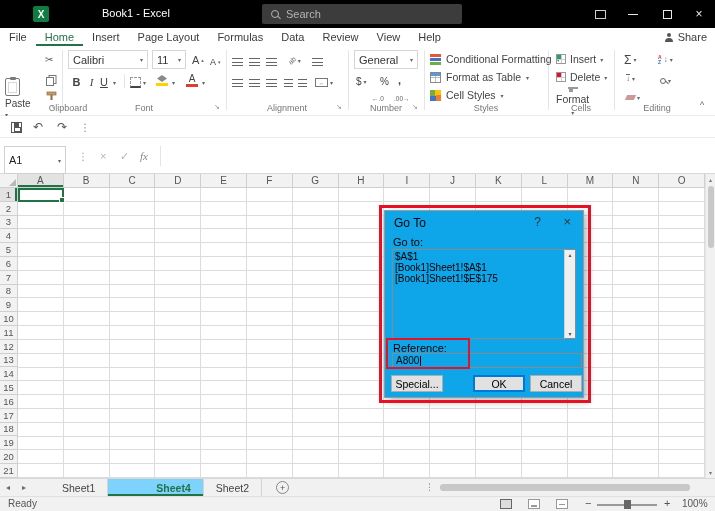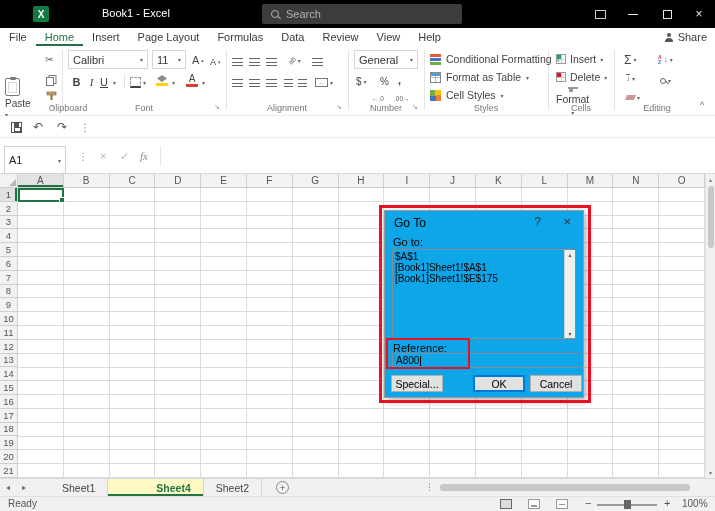--- a/index.html
+++ b/index.html
@@ -135,21 +135,21 @@
   .dlg-btn { position:absolute; top:164px; height:17px; width:52px; background:#e1e1e1; border:1px solid #adadad; font-size:10.5px; color:#000;
              display:flex; align-items:center; justify-content:center; }
   .dlg-btn.ok { border:2px solid #0078d7; }
 
   
   .sheetbar { position:absolute; left:0; top:478px; width:715px; height:18px; background:#f1f1f1; border-top:1px solid #d8d8d8;
               display:flex; align-items:stretch; font-size:10.5px; color:#444; }
   .snav { display:flex; align-items:center; padding:0 6px; color:#666; font-size:8px; }
   .stab { display:flex; align-items:center; padding:0 12px; border-right:1px solid #d4d4d4; }
   .stab:first-of-type { border-left:1px solid #d4d4d4; }
-  .stab.active { background:#fef9c3; color:#217346; font-weight:bold; box-shadow: inset 0 -2px 0 #217346; padding-left: 48px; }
+  .stab.active { background:#7dd3fc; color:#217346; font-weight:bold; box-shadow: inset 0 -2px 0 #217346; padding-left: 48px; }
   .addsheet { margin-left:14px; align-self:center; width:13px; height:13px; border:1px solid #888; border-radius:50%;
               display:flex; align-items:center; justify-content:center; font-size:9px; color:#555; }
   .sheet-dots { position:absolute; left:425px; top:3px; color:#777; font-size:9px; }
   .hscroll { position:absolute; left:440px; top:4px; width:262px; height:9px; }
   .hthumb { position:absolute; left:0; top:1px; width:250px; height:7px; background:#c8c8c8; border-radius:3px; }
 
   
   .statusbar { position:absolute; left:0; top:496px; width:715px; height:15px; background:#f1f1f1; border-top:1px solid #e0e0e0;
                font-size:10px; color:#555; }
   .sb-ready { position:absolute; left:8px; top:1px; }

